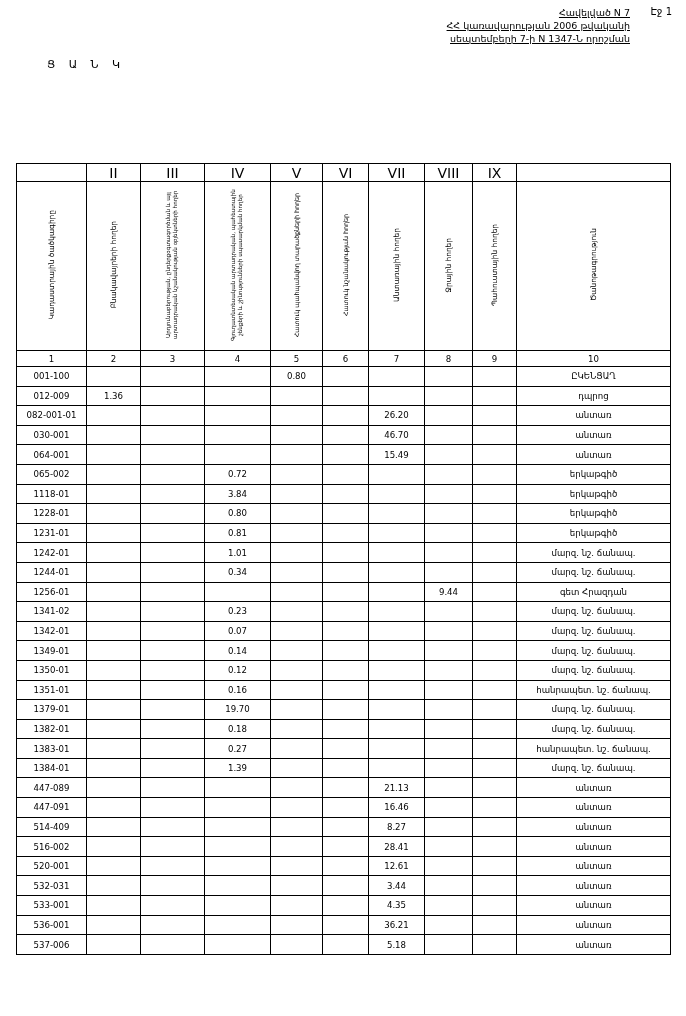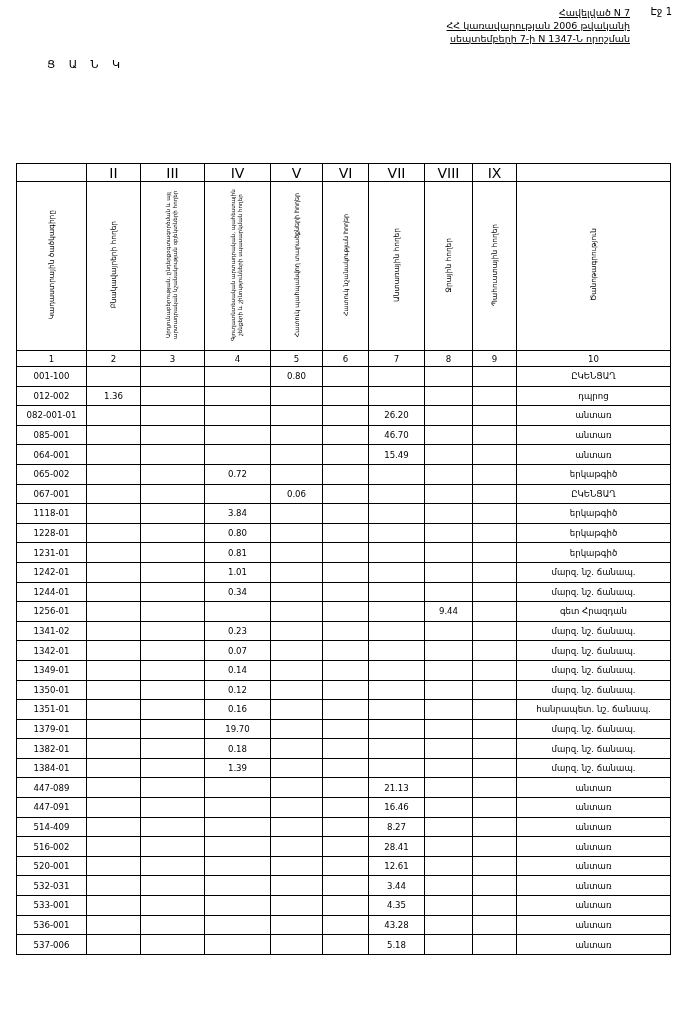--- a/index.html
+++ b/index.html
@@ -220,21 +220,21 @@
             <td class="num"></td>
             <td class="num"></td>
             <td class="num">0.80</td>
             <td class="num"></td>
             <td class="num"></td>
             <td class="num"></td>
             <td class="num"></td>
             <td class="note">ԸԿԵՆՑԱՂ</td>
           </tr>
           <tr class="data">
-            <td class="code">012-002</td>
+            <td class="code">012-009</td>
             <td class="num">1.36</td>
             <td class="num"></td>
             <td class="num"></td>
             <td class="num"></td>
             <td class="num"></td>
             <td class="num"></td>
             <td class="num"></td>
             <td class="num"></td>
             <td class="note">դպրոց</td>
           </tr>
@@ -244,21 +244,21 @@
             <td class="num"></td>
             <td class="num"></td>
             <td class="num"></td>
             <td class="num"></td>
             <td class="num">26.20</td>
             <td class="num"></td>
             <td class="num"></td>
             <td class="note">անտառ</td>
           </tr>
           <tr class="data">
-            <td class="code">085-001</td>
+            <td class="code">030-001</td>
             <td class="num"></td>
             <td class="num"></td>
             <td class="num"></td>
             <td class="num"></td>
             <td class="num"></td>
             <td class="num">46.70</td>
             <td class="num"></td>
             <td class="num"></td>
             <td class="note">անտառ</td>
           </tr>
@@ -280,32 +280,20 @@
             <td class="num"></td>
             <td class="num">0.72</td>
             <td class="num"></td>
             <td class="num"></td>
             <td class="num"></td>
             <td class="num"></td>
             <td class="num"></td>
             <td class="note">երկաթգիծ</td>
           </tr>
           <tr class="data">
-            <td class="code">067-001</td>
-            <td class="num"></td>
-            <td class="num"></td>
-            <td class="num"></td>
-            <td class="num">0.06</td>
-            <td class="num"></td>
-            <td class="num"></td>
-            <td class="num"></td>
-            <td class="num"></td>
-            <td class="note">ԸԿԵՆՑԱՂ</td>
-          </tr>
-          <tr class="data">
             <td class="code">1118-01</td>
             <td class="num"></td>
             <td class="num"></td>
             <td class="num">3.84</td>
             <td class="num"></td>
             <td class="num"></td>
             <td class="num"></td>
             <td class="num"></td>
             <td class="num"></td>
             <td class="note">երկաթգիծ</td>
@@ -448,20 +436,32 @@
             <td class="num"></td>
             <td class="num">0.18</td>
             <td class="num"></td>
             <td class="num"></td>
             <td class="num"></td>
             <td class="num"></td>
             <td class="num"></td>
             <td class="note">մարզ. նշ. ճանապ.</td>
           </tr>
           <tr class="data">
+            <td class="code">1383-01</td>
+            <td class="num"></td>
+            <td class="num"></td>
+            <td class="num">0.27</td>
+            <td class="num"></td>
+            <td class="num"></td>
+            <td class="num"></td>
+            <td class="num"></td>
+            <td class="num"></td>
+            <td class="note">հանրապետ. նշ. ճանապ.</td>
+          </tr>
+          <tr class="data">
             <td class="code">1384-01</td>
             <td class="num"></td>
             <td class="num"></td>
             <td class="num">1.39</td>
             <td class="num"></td>
             <td class="num"></td>
             <td class="num"></td>
             <td class="num"></td>
             <td class="num"></td>
             <td class="note">մարզ. նշ. ճանապ.</td>
@@ -550,21 +550,21 @@
             <td class="num"></td>
             <td class="note">անտառ</td>
           </tr>
           <tr class="data">
             <td class="code">536-001</td>
             <td class="num"></td>
             <td class="num"></td>
             <td class="num"></td>
             <td class="num"></td>
             <td class="num"></td>
-            <td class="num">43.28</td>
+            <td class="num">36.21</td>
             <td class="num"></td>
             <td class="num"></td>
             <td class="note">անտառ</td>
           </tr>
           <tr class="data">
             <td class="code">537-006</td>
             <td class="num"></td>
             <td class="num"></td>
             <td class="num"></td>
             <td class="num"></td>

